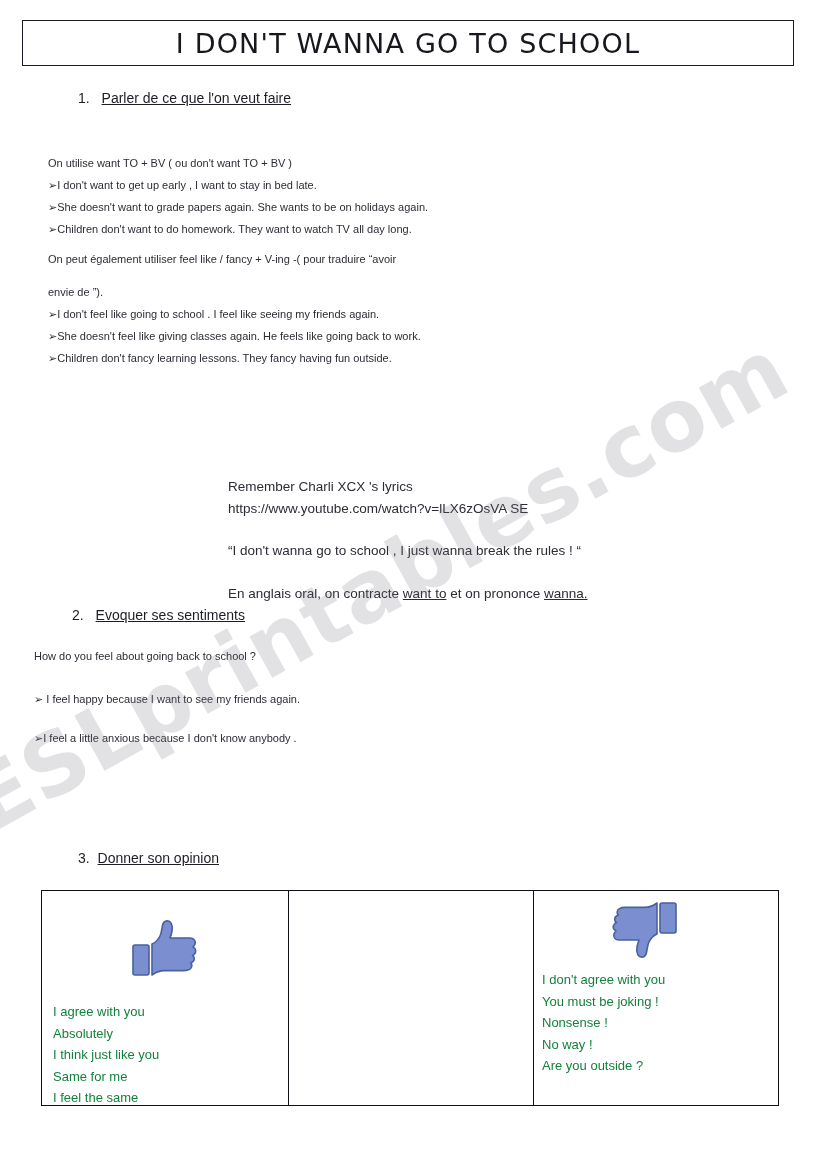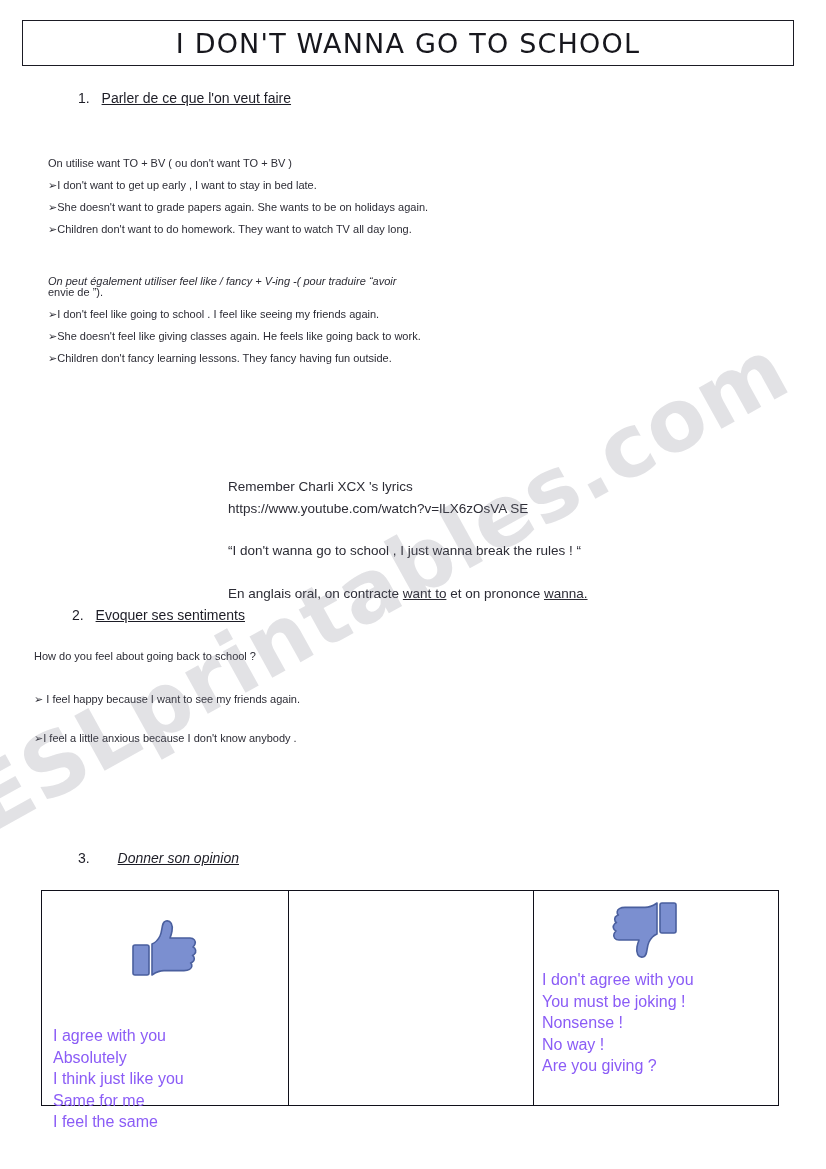--- a/index.html
+++ b/index.html
@@ -67,21 +67,21 @@
   .sec2-num { left: 72px; top: 607px; }
   .sec3-num { left: 78px; top: 850px; }
 
   .line { left: 48px; }
 
   .l1 { top: 152px; }
   .l2 { top: 174px; }
   .l3 { top: 196px; }
   .l4 { top: 218px; }
 
-  .l5 { top: 270px; font-style: italic; }
+  .l5 { top: 248px; }
   .l6 { top: 281px; }
   .l7 { top: 303px; }
   .l8 { top: 325px; }
   .l9 { top: 347px; }
 
   .center-block {
     position: absolute;
     left: 228px;
     font-size: 13.5px;
     line-height: 22px;
@@ -123,26 +123,26 @@
   .thumb {
     position: absolute;
     width: 70px;
     height: 62px;
   }
   .thumb-up { left: 88px; top: 26px; }
   .thumb-down { left: 75px; top: 8px; }
 
   .cell-text {
     position: absolute;
-    font-size: 16px;
+    font-size: 13px;
     line-height: 21.5px;
-    color: #8b5cf6;
-    white-space: nowrap;
-  }
-  .cell-left .cell-text { left: 11px; top: 110px; margin-top: 24px; }
+    color: #15803d;
+    white-space: nowrap;
+  }
+  .cell-left .cell-text { left: 11px; top: 110px; }
   .cell-right .cell-text { left: 8px; top: 78px; }
 
   
   .watermark {
     position: absolute;
     left: 50%;
     top: 50%;
     transform: translate(-50%, -50%) rotate(-29deg);
     font-family: "DejaVu Sans", sans-serif;
     font-size: 86px;
@@ -189,21 +189,21 @@
     <span>2.</span>
     <span class="u" style="margin-left:8px;">Evoquer ses sentiments</span>
   </div>
 
   <div class="txt s2b">➢ I feel happy because I want to see my friends again.</div>
   <div class="txt s2a">How do you feel about going back to school ?</div>
   <div class="txt s2c">➢I feel a little anxious because I don't know anybody .</div>
 
   <div class="heading-num sec3-num">
     <span>3.</span>
-    <span class="u" style="margin-left:24px;font-style:italic;">Donner son opinion</span>
+    <span class="u" style="margin-left:4px;">Donner son opinion</span>
   </div>
 
   <div class="opinion-table">
 
     <div class="cell cell-left">
       <div class="thumb thumb-up">
         <svg viewBox="0 0 70 62" width="70" height="62" aria-hidden="true">
           <g fill="#7b8fd0" stroke="#4a5f9e" stroke-width="1.6" stroke-linejoin="round">
             <rect x="3" y="28" width="16" height="30" rx="2"></rect>
             <path d="M22 58 V27 C22 27 27 25 30 19 C33 13 31 5 36 4 C41 3 43 8 42 14 C41.4 17.5 40 21 40 21 H60 C64 21 66 24 65 27 C64.4 28.8 63 30 63 30 C66 31 66.5 35 64.5 37 C63.6 37.9 62.5 38.4 62.5 38.4 C65 40 64.8 43.6 62.5 45 C61.6 45.6 60.6 45.9 60.6 45.9 C62.6 47.6 62.2 51 59.6 52.4 C58 53.3 56 53.6 54 53.6 H34 C28 53.6 25 56 22 58 Z"></path>
@@ -230,21 +230,21 @@
             <rect x="3" y="28" width="16" height="30" rx="2"></rect>
             <path d="M22 58 V27 C22 27 27 25 30 19 C33 13 31 5 36 4 C41 3 43 8 42 14 C41.4 17.5 40 21 40 21 H60 C64 21 66 24 65 27 C64.4 28.8 63 30 63 30 C66 31 66.5 35 64.5 37 C63.6 37.9 62.5 38.4 62.5 38.4 C65 40 64.8 43.6 62.5 45 C61.6 45.6 60.6 45.9 60.6 45.9 C62.6 47.6 62.2 51 59.6 52.4 C58 53.3 56 53.6 54 53.6 H34 C28 53.6 25 56 22 58 Z"></path>
           </g>
         </svg>
       </div>
       <div class="cell-text">
         <div>I don't agree with you</div>
         <div>You must be joking !</div>
         <div>Nonsense !</div>
         <div>No way !</div>
-        <div> Are you giving ?</div>
+        <div> Are you outside ?</div>
       </div>
     </div>
 
   </div>
 
   <div class="watermark">ESLprintables.com</div>
 
 </div>
 
 </body></html>

